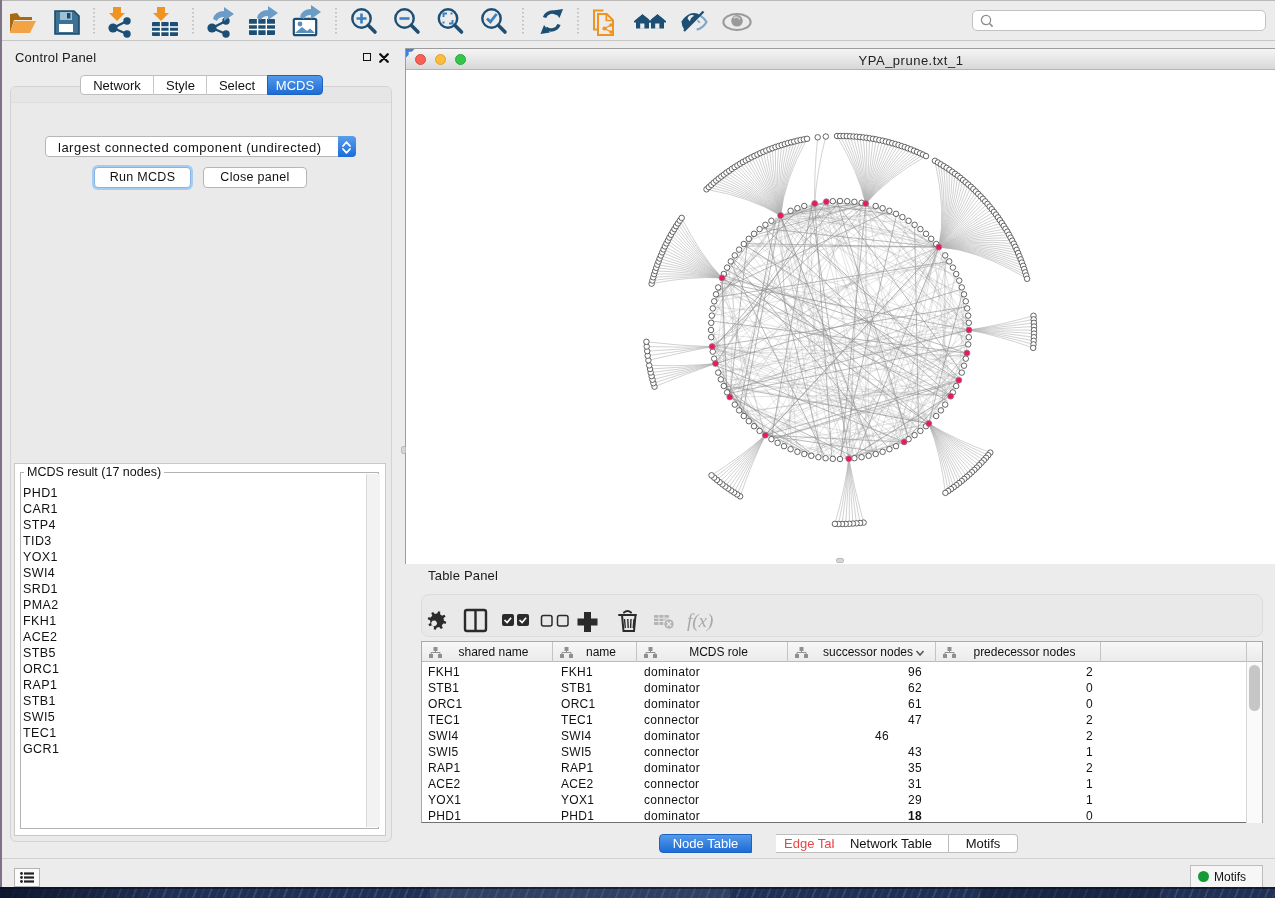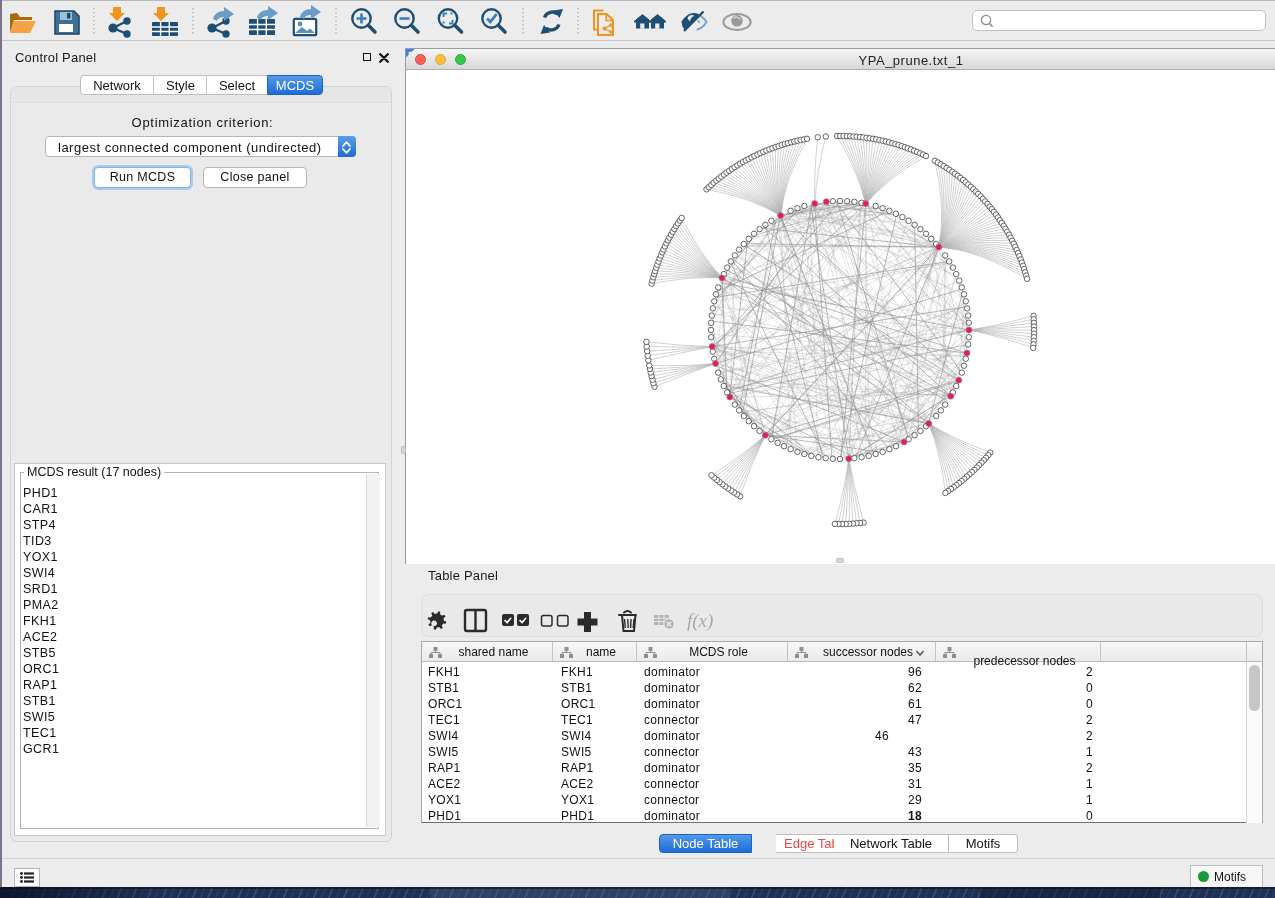--- a/index.html
+++ b/index.html
@@ -121,21 +121,20 @@
   <div class="abs" style="left:0;top:0;width:188px;height:20px;background:#fff;border:1px solid #bdbdbd;border-radius:4px 0 0 4px;"></div>
   <div class="abs" style="left:73px;top:0;width:1px;height:20px;background:#c8c8c8;"></div>
   <div class="abs" style="left:126px;top:0;width:1px;height:20px;background:#c8c8c8;"></div>
   <div class="abs" style="left:187px;top:0;width:56px;height:20px;background:linear-gradient(#559ae8,#1c6cd8);border:1px solid #1e62c0;border-radius:0 4px 4px 0;"></div>
   <div class="abs" style="left:0;top:3px;width:74px;text-align:center;color:#111;">Network</div>
   <div class="abs" style="left:74px;top:3px;width:53px;text-align:center;color:#111;">Style</div>
   <div class="abs" style="left:127px;top:3px;width:60px;text-align:center;color:#111;">Select</div>
   <div class="abs" style="left:187px;top:3px;width:56px;text-align:center;color:#fff;">MCDS</div>
 </div>
 
-  <div class="abs" style="left:0px;top:74px;width:405px;text-align:center;font-size:13px;letter-spacing:0.7px;color:#111;">Optimization criterion:</div>
   <div class="abs" style="left:45px;top:95px;width:311px;height:21px;background:#fff;border:1px solid #b5b5b5;border-radius:4px;">
     <div class="abs" style="left:12px;top:2.5px;font-size:13px;letter-spacing:0.5px;color:#111;">largest connected component (undirected)</div>
     <div class="abs" style="right:-1px;top:-1px;width:18px;height:21px;background:linear-gradient(#5a9dea,#1c6cd8);border-radius:0 4px 4px 0;"></div>
     <svg class="abs" style="right:2px;top:2px" width="13" height="17" viewBox="0 0 13 17">
         <path d="M3 7 L6.5 3.2 L10 7 M3 10 L6.5 13.8 L10 10" stroke="#fff" stroke-width="1.8" fill="none" stroke-linecap="round" stroke-linejoin="round"></path>
       </svg>
   </div>
   <div class="abs" style="left:94px;top:126px;width:97px;height:21px;background:#fff;border:1px solid #85b3e4;box-shadow:0 0 0 2px #a8cbf0;border-radius:4px;text-align:center;font-size:12.5px;letter-spacing:0.3px;color:#111;line-height:19px;">Run MCDS</div>
   <div class="abs" style="left:203px;top:126px;width:104px;height:21px;background:#fff;border:1px solid #b5b5b5;border-radius:4px;text-align:center;font-size:12.5px;letter-spacing:0.3px;color:#111;line-height:19px;">Close panel</div>
 
@@ -549,21 +548,21 @@
         <div class="abs" style="left:384px;top:3px;width:124px;text-align:center;font-size:12px;color:#111;">successor nodes</div>
         <div class="abs" style="left:514px;top:0;width:165px;height:20px;border-right:1px solid #c4c4c4;"></div>
         <div class="abs" style="left:520px;top:3px;"><svg width="15" height="13" viewBox="0 0 15 13">
             <g fill="#8f8f8f">
               <rect x="5.5" y="1" width="4" height="4"></rect>
               <rect x="1" y="8" width="4" height="4"></rect>
               <rect x="10" y="8" width="4" height="4"></rect>
             </g>
             <path d="M7.5 5 v1.5 M3 8 v-1.5 h9 v1.5" stroke="#8f8f8f" fill="none"></path>
           </svg></div>
-        <div class="abs" style="left:532px;top:12px;width:141px;text-align:center;font-size:12px;color:#111;">predecessor nodes</div>
+        <div class="abs" style="left:532px;top:3px;width:141px;text-align:center;font-size:12px;color:#111;">predecessor nodes</div>
         <svg class="abs" style="left:493px;top:7px" width="10" height="8">
           <path d="M1.5 2 L5 6 L8.5 2" stroke="#555" stroke-width="1.5" fill="none"></path>
         </svg>
       </div>
     <div class="abs" style="left:0;top:23px;width:825px;height:16px;font-size:12px;color:#111;letter-spacing:0.3px;">
 <span class="abs" style="left:6px;">FKH1</span>
         <span class="abs" style="left:139px;">FKH1</span>
         <span class="abs" style="left:222px;">dominator</span>
         <span class="abs" style="left:420px;width:80px;text-align:right;">96</span>
         <span class="abs" style="left:590px;width:81px;text-align:right;">2</span>

